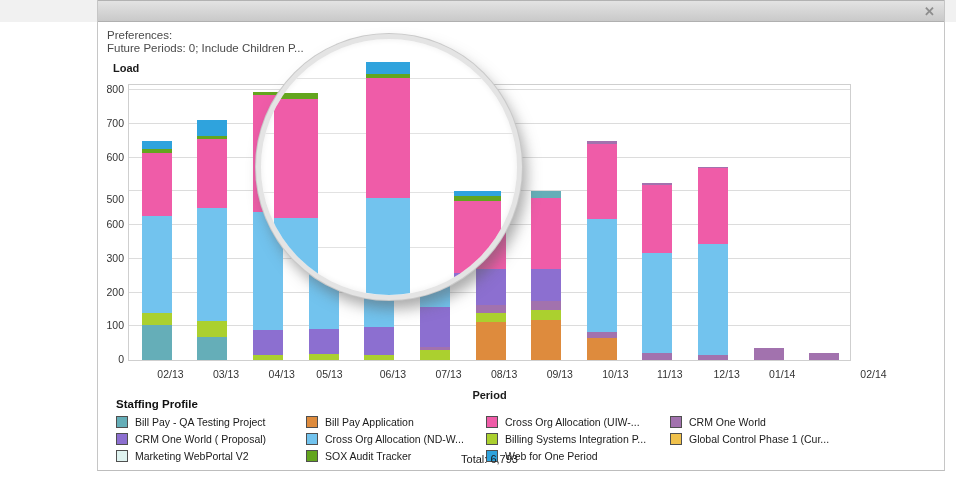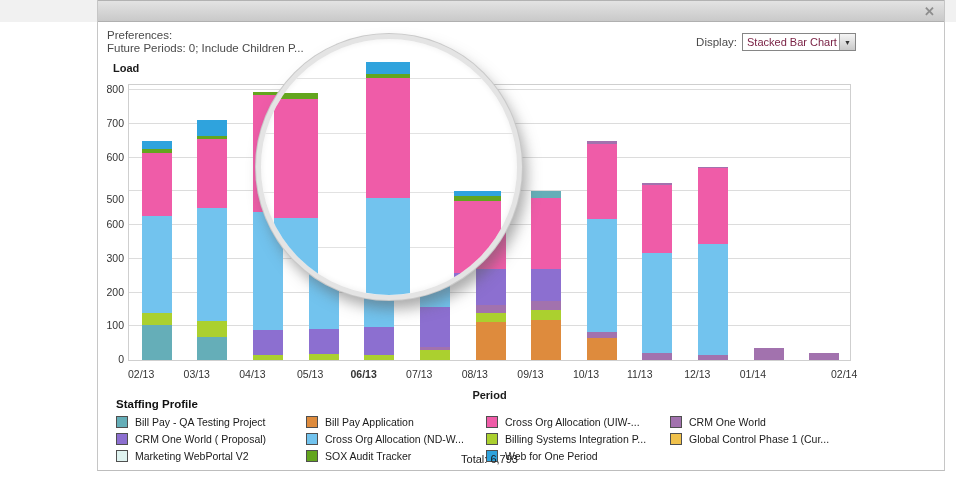--- a/index.html
+++ b/index.html
@@ -32,21 +32,21 @@
   .dd-btn { width:16px; background:linear-gradient(#f5f5f5,#c9c9c9); border-left:1px solid #9a9a9a;
             display:flex; align-items:center; justify-content:center;
             font-size:7px; color:#333; }
 
   
   #loadLbl { position:absolute; left:15px; top:62px; font-size:11px; font-weight:bold; color:#1a1a1a; }
   #plot { position:absolute; left:30px; top:84px; width:723px; height:277px;
           border:1px solid #cfcfcf; background:#fff; }
   .gridline { position:absolute; left:0; width:100%; height:1px; background:#dcdcdc; }
   .ylab { position:absolute; width:26px; text-align:right; font-size:10.5px; color:#333; }
-  .xlab { position:absolute; top:368px; font-size:10.5px; color:#333; text-align:left; }
+  .xlab { position:absolute; top:368px; font-size:10.5px; color:#333; text-align:right; }
   #periodLbl { position:absolute; left:30px; width:723px; top:389px; text-align:center;
                font-size:11px; font-weight:bold; color:#1a1a1a; }
   .bar { position:absolute; bottom:0; width:30px; display:flex; flex-direction:column-reverse; }
   .seg { width:100%; }
 
   
   #lens { position:absolute; left:158px; top:34px; width:266px; height:266px;
           border-radius:50%; background:#fff; border:5px solid #e4e4e4;
           box-shadow:0 0 0 1px #c9c9c9, 5px 9px 14px rgba(90,90,90,.5), inset 0 0 6px rgba(0,0,0,.07);
           overflow:hidden; z-index:5; }
@@ -72,27 +72,20 @@
   <div id="topstrip"></div>
 
   <div id="dialog">
     <div id="titlebar">
       <span id="closeX">✕</span>
     </div>
 
     <div id="prefs" class="hdrtext">Preferences:</div>
     <div id="futper" class="hdrtext">Future Periods: 0; Include Children P...</div>
 
-    <div id="displayRow">
-      <span id="displayLbl">Display:</span>
-      <div class="dropdown">
-        <span class="val">Stacked Bar Chart</span>
-        <span class="dd-btn">▼</span>
-      </div>
-    </div>
 
     <div id="loadLbl">Load</div>
     <div id="plot">
         <div class="gridline" style="bottom: 33.75px;"></div>
         <div class="gridline" style="bottom: 67.5px;"></div>
         <div class="gridline" style="bottom: 101.25px;"></div>
         <div class="gridline" style="bottom: 135px;"></div>
         <div class="gridline" style="bottom: 168.75px;"></div>
         <div class="gridline" style="bottom: 202.5px;"></div>
         <div class="gridline" style="bottom: 236.25px;"></div>
@@ -268,22 +261,22 @@
       <div class="ylab" style="left: 0px; top: 285.5px;">200</div>
       <div class="ylab" style="left: 0px; top: 251.75px;">300</div>
       <div class="ylab" style="left: 0px; top: 218px;">600</div>
       <div class="ylab" style="left: 0px; top: 193px;">500</div>
       <div class="ylab" style="left: 0px; top: 150.5px;">600</div>
       <div class="ylab" style="left: 0px; top: 116.75px;">700</div>
       <div class="ylab" style="left: 0px; top: 83px;">800</div>
       <div class="xlab" style="left: 30px; width: 55.6154px;">02/13</div>
       <div class="xlab" style="left: 85.6154px; width: 55.6154px;">03/13</div>
       <div class="xlab" style="left: 141.231px; width: 55.6154px;">04/13</div>
-      <div class="xlab" style="left: 199px; width: 55.6154px;">05/13</div>
-      <div class="xlab" style="left: 252.462px; width: 55.6154px; font-weight: bold;">06/13</div>
+      <div class="xlab" style="left: 189px; width: 55.6154px;">05/13</div>
+      <div class="xlab" style="left: 252.462px; width: 55.6154px;">06/13</div>
       <div class="xlab" style="left: 308.077px; width: 55.6154px;">07/13</div>
       <div class="xlab" style="left: 363.692px; width: 55.6154px;">08/13</div>
       <div class="xlab" style="left: 419.308px; width: 55.6154px;">09/13</div>
       <div class="xlab" style="left: 474.923px; width: 55.6154px;">10/13</div>
       <div class="xlab" style="left: 529px; width: 55.6154px;">11/13</div>
       <div class="xlab" style="left: 586.154px; width: 55.6154px;">12/13</div>
       <div class="xlab" style="left: 641.769px; width: 55.6154px;">01/14</div>
       <div class="xlab" style="left: 733px; width: 55.6154px;">02/14</div>
     </div>
 </div>

